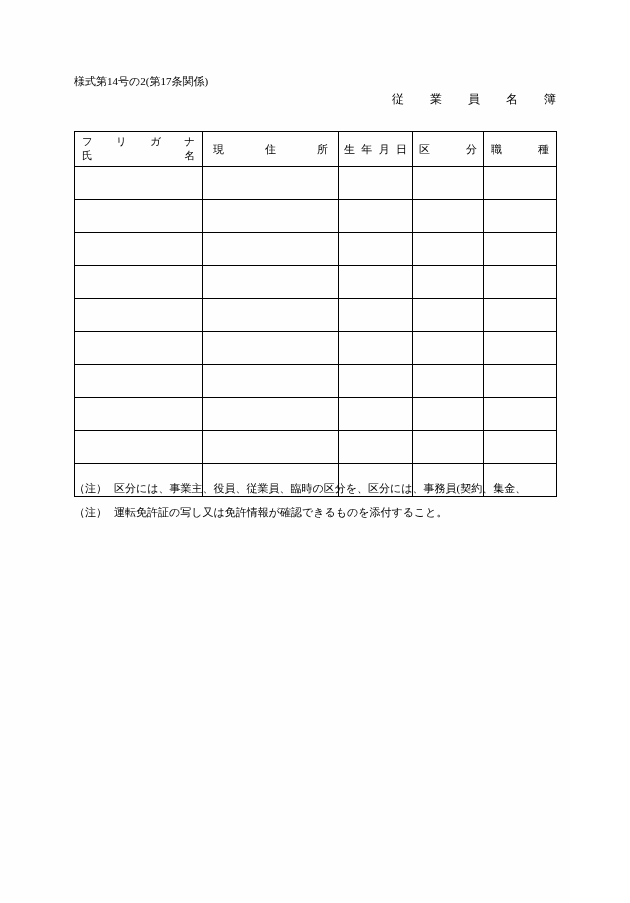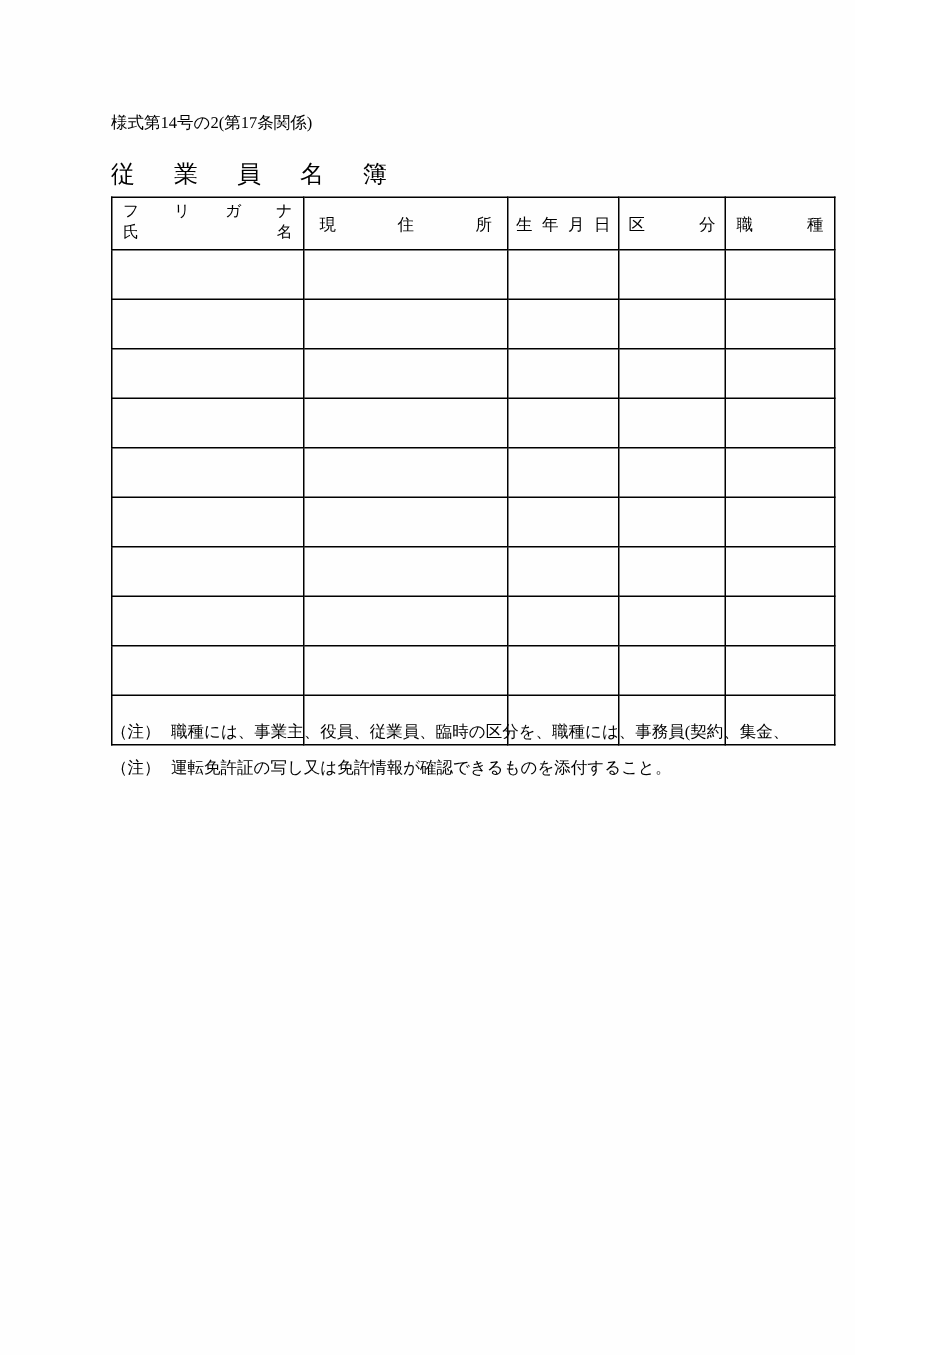--- a/index.html
+++ b/index.html
@@ -27,24 +27,24 @@
     position: absolute;
     left: 74px;
     top: 74px;
     font-size: 11px;
     letter-spacing: 0px;
     white-space: nowrap;
   }
   .doc-title {
     position: absolute;
     left: 74px;
-    top: 106px;
+    top: 91px;
     width: 482px;
-    text-align: left;
-    font-size: 16px;
+    text-align: right;
+    font-size: 12px;
     letter-spacing: 0px;
   }
   .doc-title .sp {
     display: inline-block;
     width: 26px;
   }
   table.roster {
     position: absolute;
     left: 74px;
     top: 131px;
@@ -267,21 +267,21 @@
         <td class="cell"></td>
         <td class="cell"></td>
       </tr>
     </tbody>
   </table>
 
   <div class="notes">
     <div class="note">
       <span class="note-label">（注）</span>
       <span class="note-body">
-        <span>職種には、事業主、役員、従業員、臨時の区分を、職種には、事務員(契約、集金、</span>
+        <span>区分には、事業主、役員、従業員、臨時の区分を、区分には、事務員(契約、集金、</span>
       </span>
     </div>
     <div class="note">
       <span class="note-label">（注）</span>
       <span class="note-body">
         <span>運転免許証の写し又は免許情報が確認できるものを添付すること。</span>
       </span>
     </div>
   </div>
 

